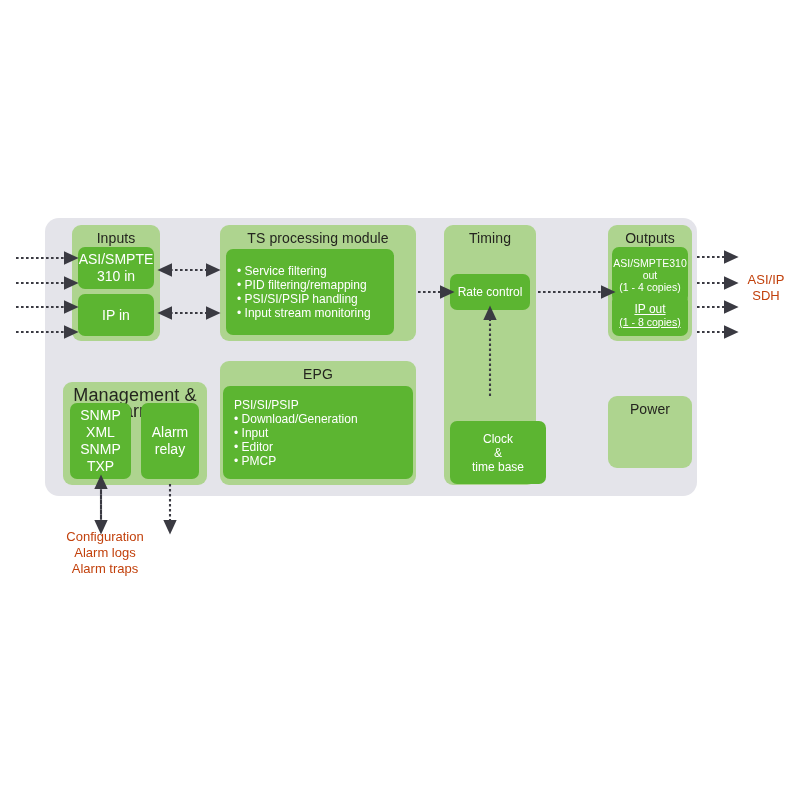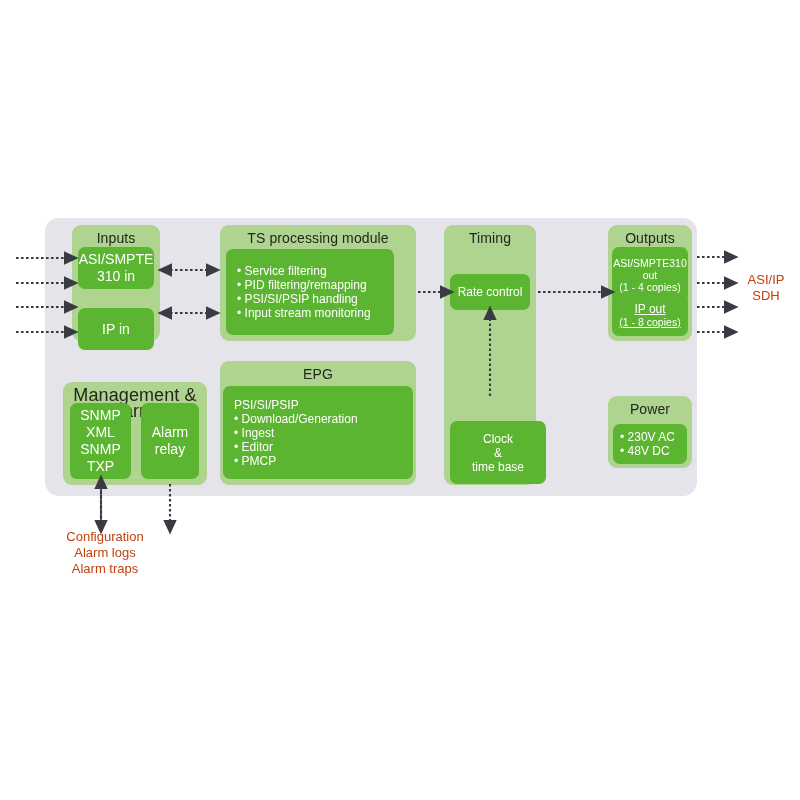--- a/index.html
+++ b/index.html
@@ -83,41 +83,41 @@
 
   <div class="panel"></div>
 
   <div class="group" style="left:72px;top:225px;width:88px;height:116px;">
     <div class="group-title">Inputs</div>
   </div>
   <div class="blk" style="left:78px;top:247px;width:76px;height:42px;">
     <span class="ln lg">ASI/SMPTE</span>
     <span class="ln lg">310 in</span>
   </div>
-  <div class="blk" style="left:78px;top:294px;width:76px;height:42px;margin-top:14px;">
+  <div class="blk" style="left:78px;top:294px;width:76px;height:42px;">
     <span class="ln lg">IP in</span>
   </div>
 
   <div class="group" style="left:220px;top:225px;width:196px;height:116px;">
     <div class="group-title">TS processing module</div>
   </div>
   <div class="blk list" style="left:226px;top:249px;width:168px;height:86px;">
     <span class="ln bullet md">Service filtering</span>
     <span class="ln bullet md">PID filtering/remapping</span>
     <span class="ln bullet md">PSI/SI/PSIP handling</span>
     <span class="ln bullet md">Input stream monitoring</span>
   </div>
 
   <div class="group" style="left:220px;top:361px;width:196px;height:124px;">
     <div class="group-title">EPG</div>
   </div>
   <div class="blk list" style="left:223px;top:386px;width:190px;height:93px;">
     <span class="ln md">PSI/SI/PSIP</span>
     <span class="ln bullet md">Download/Generation</span>
-    <span class="ln bullet md">Ingest</span>
+    <span class="ln bullet md">Input</span>
     <span class="ln bullet md">Editor</span>
     <span class="ln bullet md">PMCP</span>
   </div>
 
   <div class="group" style="left:444px;top:225px;width:92px;height:260px;">
     <div class="group-title">Timing</div>
   </div>
   <div class="blk" style="left:450px;top:274px;width:80px;height:36px;">
     <span class="ln md">Rate control</span>
   </div>
@@ -149,24 +149,20 @@
     <span class="ln lg">SNMP</span>
     <span class="ln lg">TXP</span>
   </div>
   <div class="blk" style="left:141px;top:403px;width:58px;height:76px;">
     <span class="ln lg">Alarm</span>
     <span class="ln lg">relay</span>
   </div>
 
   <div class="group" style="left:608px;top:396px;width:84px;height:72px;">
     <div class="group-title">Power</div>
-  </div>
-  <div class="blk list" style="left:613px;top:424px;width:74px;height:40px;padding:4px 0 4px 7px;">
-    <span class="ln bullet md">230V AC</span>
-    <span class="ln bullet md">48V DC</span>
   </div>
 
   <div class="caption" style="left:735px;top:272px;width:62px;">ASI/IP
 SDH</div>
 
   <div class="caption" style="left:32px;top:529px;width:146px;">Configuration
 Alarm logs
 Alarm traps</div>
 
   <div class="conn" style="left:0;top:0;width:800px;height:800px;">

